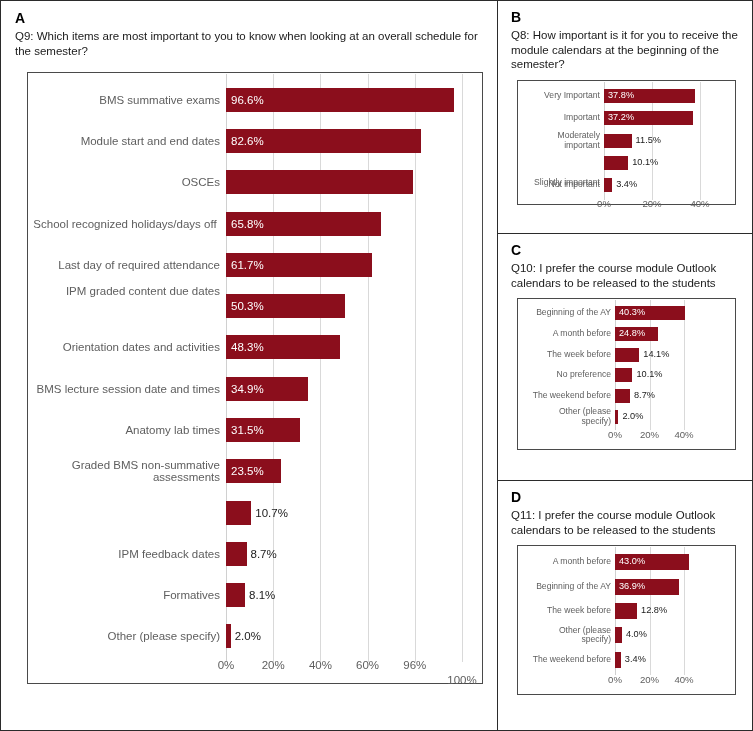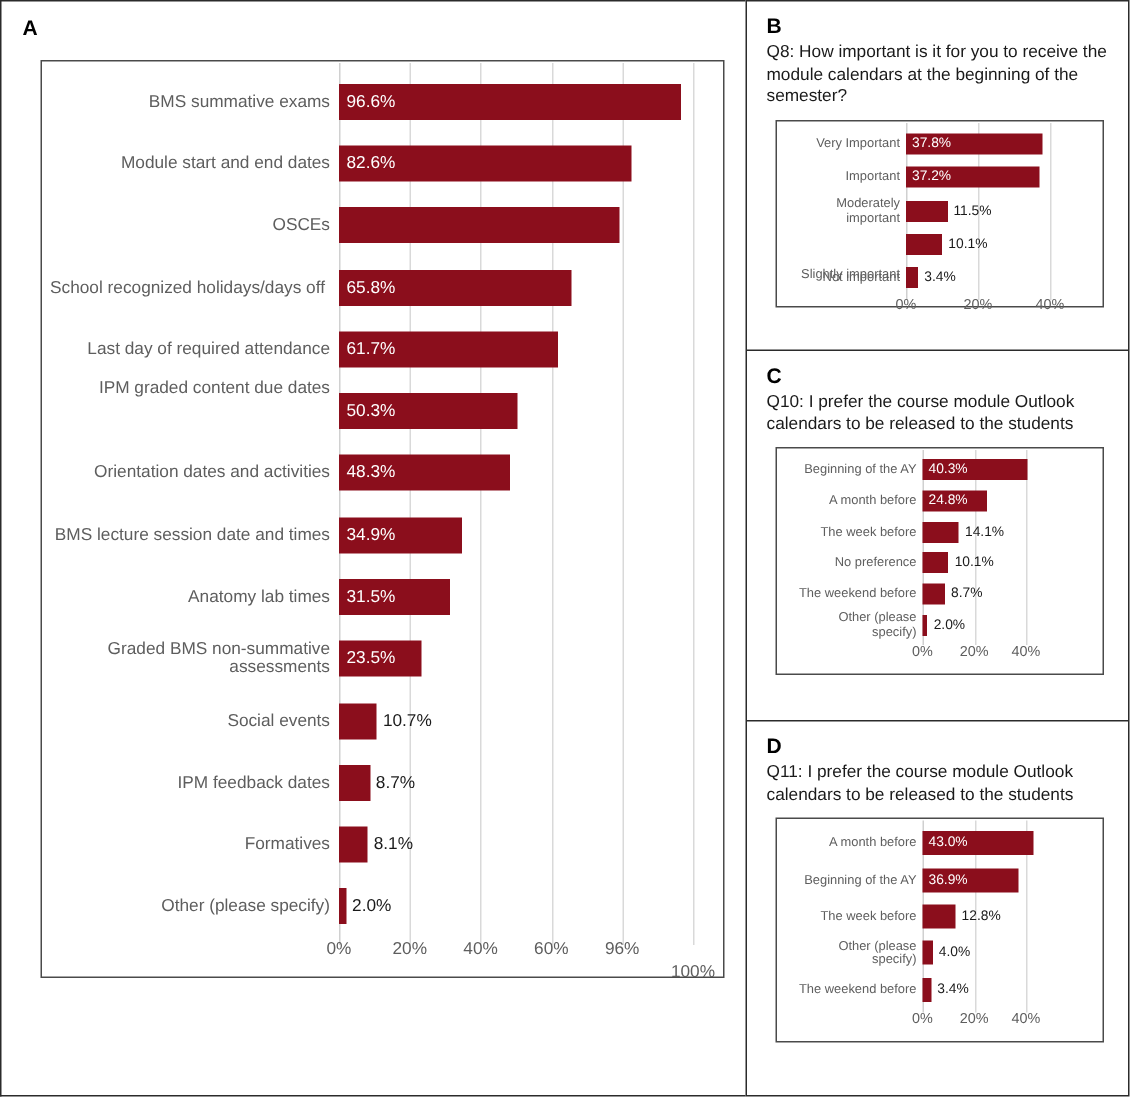--- a/index.html
+++ b/index.html
@@ -117,20 +117,21 @@
   .mini .bar-value{font-size:9.2px;line-height:9.6px;}
   .mini .tick{font-size:9.6px;}
 </style>
 </head>
 <body>
 
 <div class="figure">
 
   <div class="left-col">
     <div class="panel-letter">A</div>
+    <div class="panel-title">Q9: Which items are most important to you to know when looking at an overall schedule for the semester?</div>
     <div class="chartbox" id="chart-a">
       <div class="plot" id="plot-a">
           <div class="gridline zero" style="left: 198px; height: 588px; top: 1px;"></div>
           <div class="gridline" style="left: 245.2px; height: 588px; top: 1px;"></div>
           <div class="gridline" style="left: 292.4px; height: 588px; top: 1px;"></div>
           <div class="gridline" style="left: 339.6px; height: 588px; top: 1px;"></div>
           <div class="gridline" style="left: 386.8px; height: 588px; top: 1px;"></div>
           <div class="gridline" style="left: 434px; height: 588px; top: 1px;"></div>
           <div class="cat-label" style="right: 262px; width: 190px; top: 20.6429px;">BMS summative exams</div>
           <div class="bar" style="left: 198px; width: 227.976px; height: 24px; top: 14.6429px;"></div>
@@ -156,21 +157,20 @@
           <div class="cat-label" style="right: 262px; width: 190px; top: 309.643px;">BMS lecture session date and times</div>
           <div class="bar" style="left: 198px; width: 82.364px; height: 24px; top: 303.643px;"></div>
           <div class="bar-value inside" style="left: 203px; top: 309.643px;">34.9%</div>
           <div class="cat-label" style="right: 262px; width: 190px; top: 350.929px;">Anatomy lab times</div>
           <div class="bar" style="left: 198px; width: 74.34px; height: 24px; top: 344.929px;"></div>
           <div class="bar-value inside" style="left: 203px; top: 350.929px;">31.5%</div>
           <div class="cat-label" style="right: 262px; width: 190px; top: 386.214px;">Graded BMS non-summative
 assessments</div>
           <div class="bar" style="left: 198px; width: 55.46px; height: 24px; top: 386.214px;"></div>
           <div class="bar-value inside" style="left: 203px; top: 392.214px;">23.5%</div>
-          <div class="cat-label" style="right: 262px; width: 190px; top: 433.5px;">Social events</div>
           <div class="bar" style="left: 198px; width: 25.252px; height: 24px; top: 427.5px;"></div>
           <div class="bar-value outside" style="left: 227.252px; top: 433.5px;">10.7%</div>
           <div class="cat-label" style="right: 262px; width: 190px; top: 474.786px;">IPM feedback dates</div>
           <div class="bar" style="left: 198px; width: 20.532px; height: 24px; top: 468.786px;"></div>
           <div class="bar-value outside" style="left: 222.532px; top: 474.786px;">8.7%</div>
           <div class="cat-label" style="right: 262px; width: 190px; top: 516.071px;">Formatives</div>
           <div class="bar" style="left: 198px; width: 19.116px; height: 24px; top: 510.071px;"></div>
           <div class="bar-value outside" style="left: 221.116px; top: 516.071px;">8.1%</div>
           <div class="cat-label" style="right: 262px; width: 190px; top: 557.357px;">Other (please specify)</div>
           <div class="bar" style="left: 198px; width: 4.72px; height: 24px; top: 551.357px;"></div>

